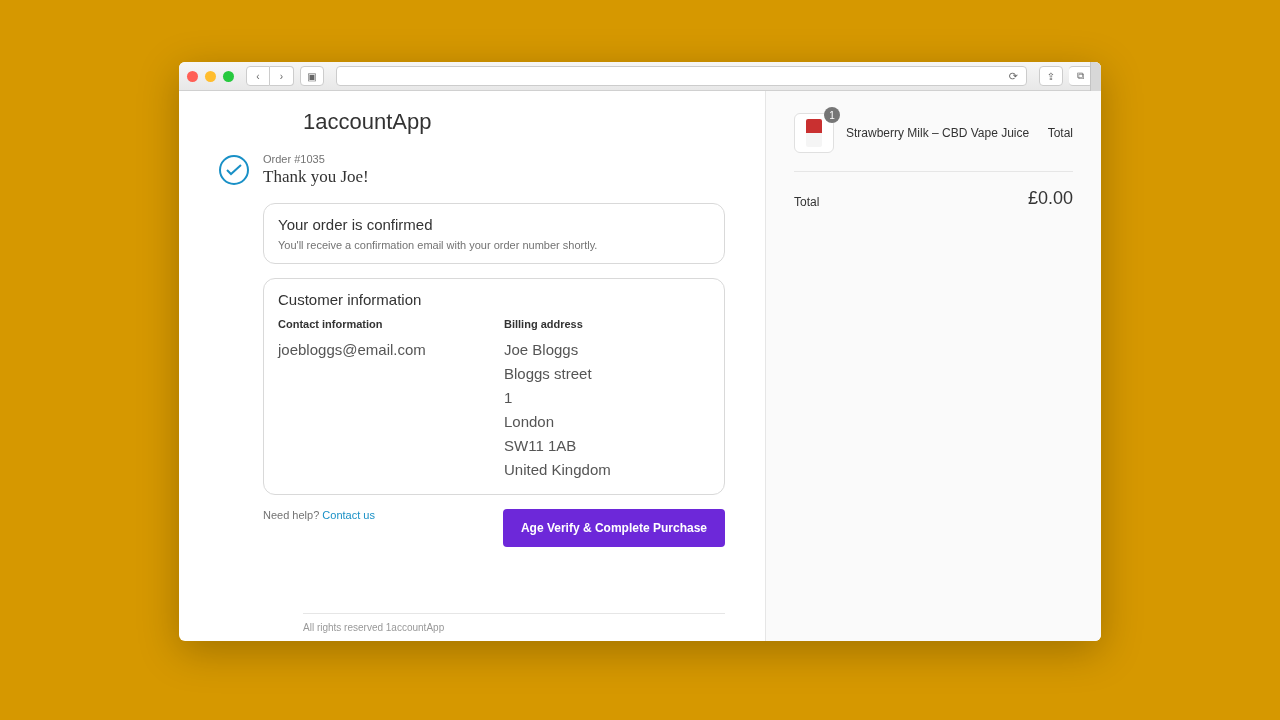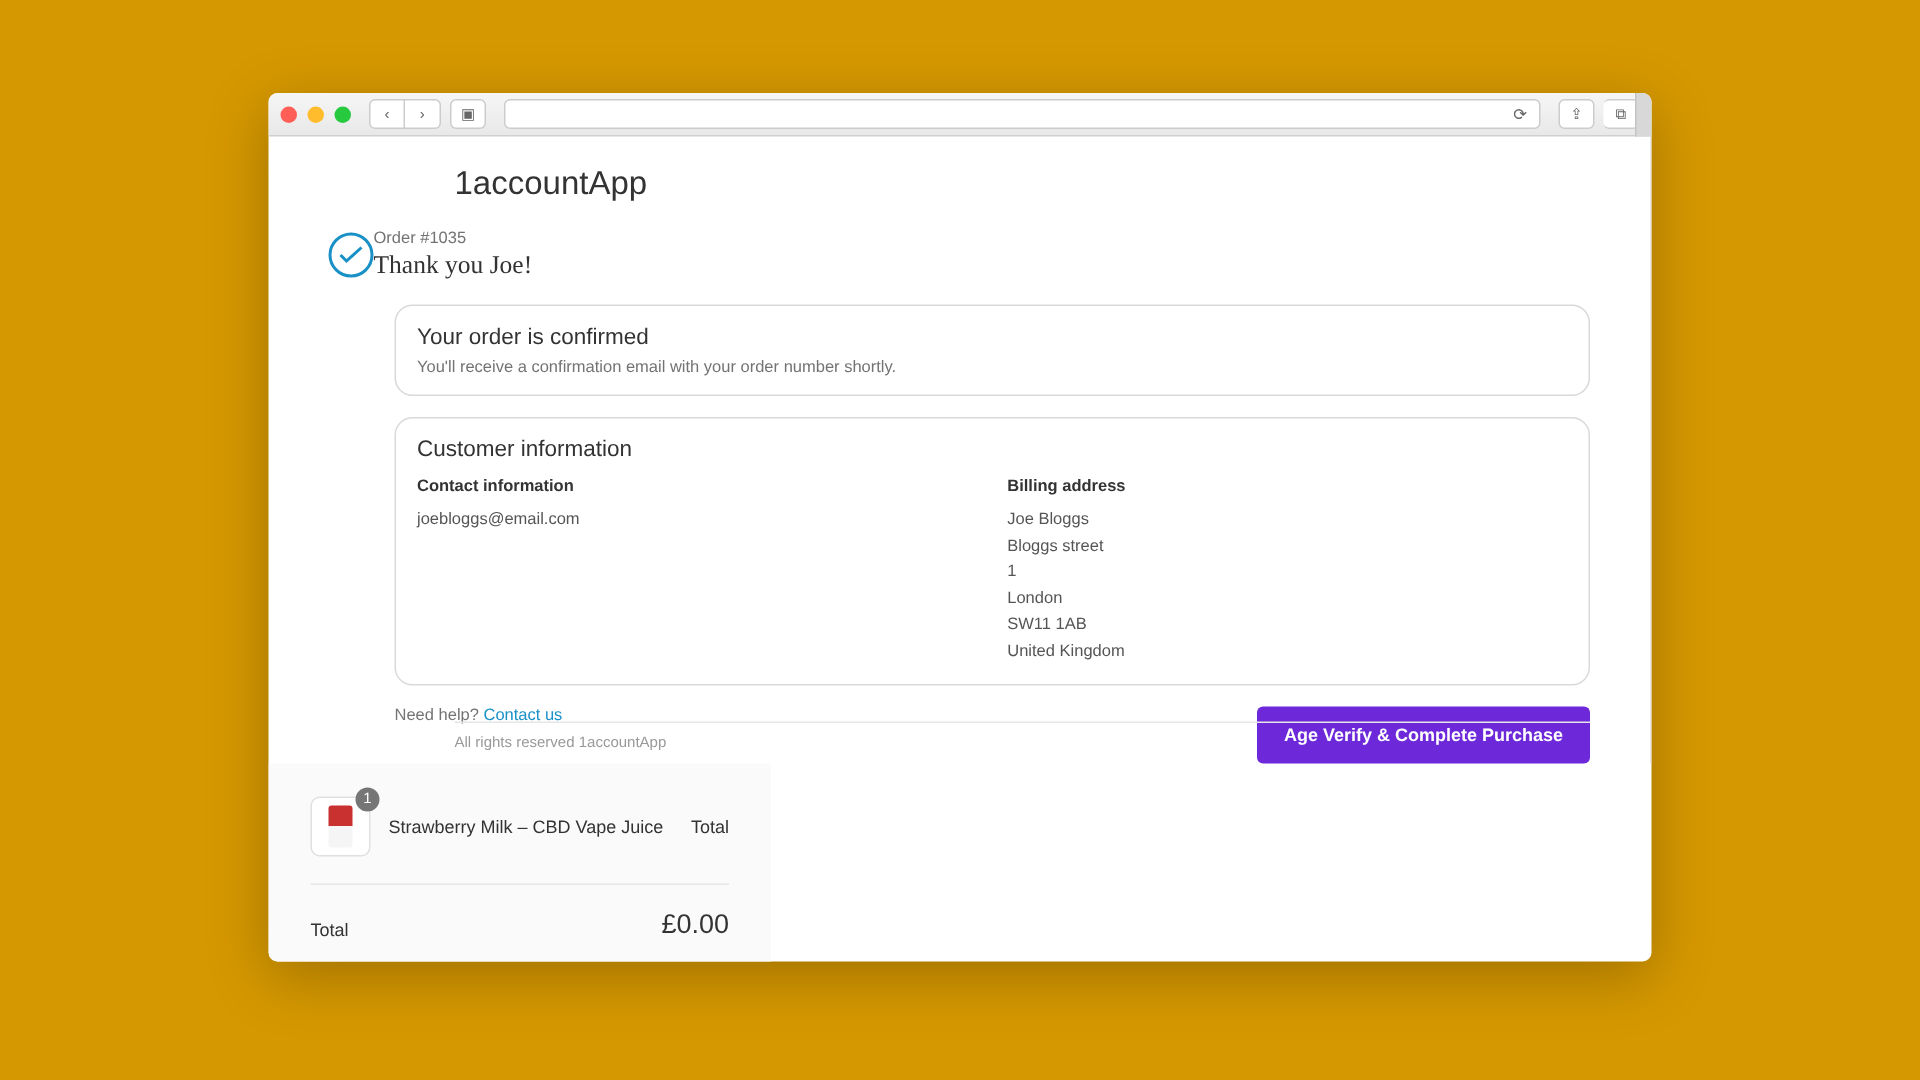--- a/index.html
+++ b/index.html
@@ -65,36 +65,35 @@
     height: 29px;
     background: #d8d8d8;
     position: absolute;
     right: 0;
     top: 0;
     border-left: 1px solid #c4c4c4;
   }
   .page {
     display: flex;
     height: calc(100% - 29px);
-    flex-direction: column;
   }
   .main-col {
     flex: 1;
     padding: 18px 40px 0 84px;
     border-right: 1px solid #e6e6e6;
     position: relative;
   }
   .store-name {
     font-size: 22px;
     color: #333;
     font-weight: 400;
     margin-bottom: 18px;
     margin-left: 40px;
   }
-  .header-row { display: flex; align-items: center; margin-bottom: 16px; }
+  .header-row { display: flex; align-items: center; gap: 14px; margin-bottom: 16px; }
   .check-circle {
     width: 30px; height: 30px;
     border: 2px solid #1990c6;
     border-radius: 50%;
     display: flex; align-items: center; justify-content: center;
     flex-shrink: 0;
     margin-left: -44px;
   }
   .check-circle svg { width: 16px; height: 12px; }
   .order-num { font-size: 11px; color: #737373; }
@@ -104,21 +103,21 @@
     border-radius: 12px;
     padding: 12px 14px;
     margin-bottom: 14px;
     margin-left: 0;
   }
   .panel-title { font-size: 15px; color: #333; font-weight: 400; margin-bottom: 6px; }
   .panel-sub { font-size: 11px; color: #737373; }
   .info-grid { display: flex; gap: 20px; margin-top: 10px; justify-content: flex-end; }
   .info-col { flex: 1; }
   .info-head { font-size: 11px; font-weight: 600; color: #333; margin-bottom: 8px; }
-  .info-val { font-size: 11px; color: #555; line-height: 1.6; }
+  .info-val { font-size: 15px; color: #555; line-height: 1.6; }
   .action-row {
     display: flex;
     justify-content: space-between;
     align-items: flex-start;
     margin-top: 8px;
   }
   .help-text { font-size: 11px; color: #737373; }
   .help-link { color: #1990c6; text-decoration: none; }
   .primary-btn {
     background: #6d28d9;

